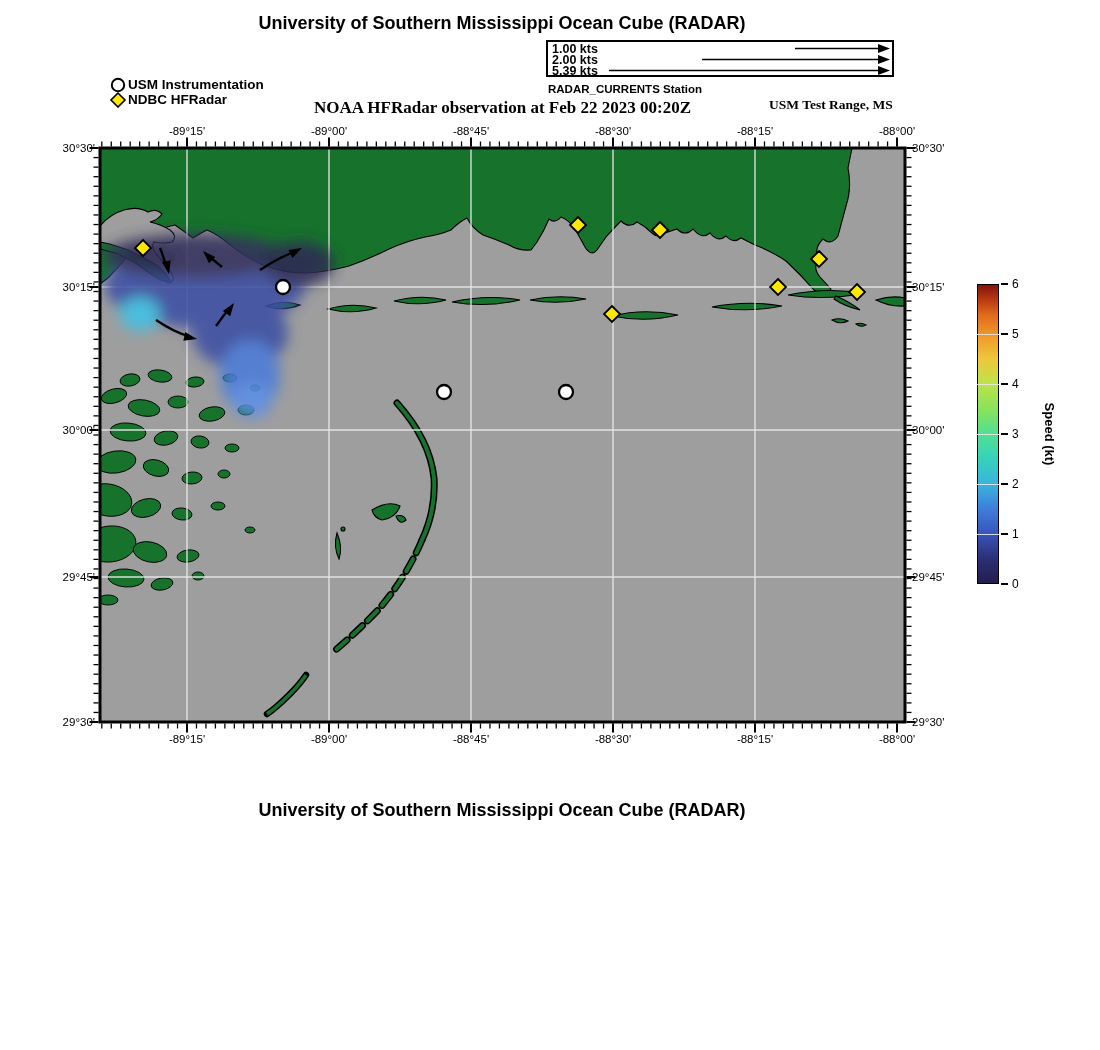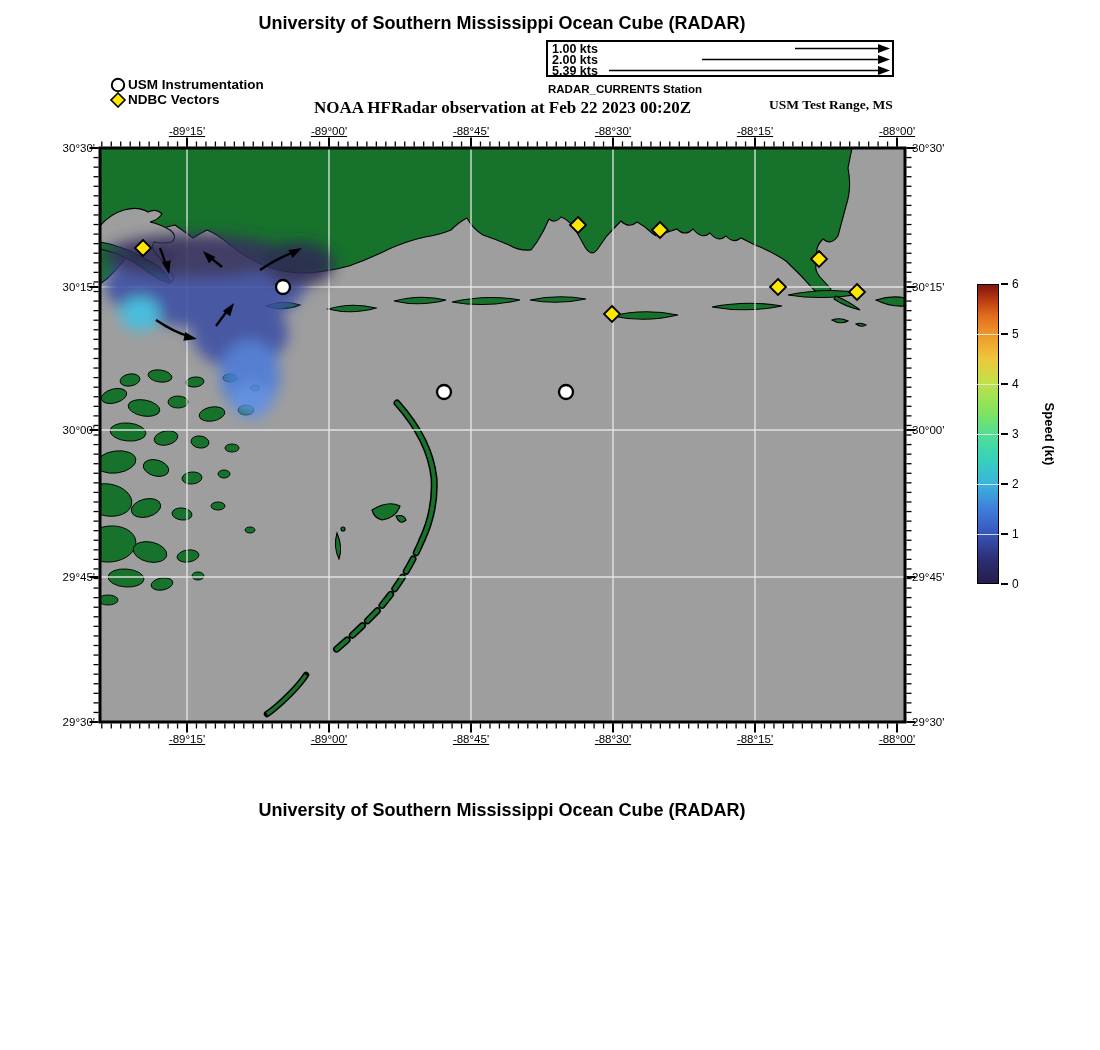--- a/index.html
+++ b/index.html
@@ -7,21 +7,21 @@
        font-family:"Liberation Sans",sans-serif;color:#000;}
   .abs{position:absolute;}
   .title{font-weight:bold;font-size:18px;text-align:center;white-space:nowrap;}
   .serif{font-family:"Liberation Serif",serif;font-weight:bold;}
   .legend-row{display:flex;align-items:center;height:15px;font-weight:bold;font-size:13.5px;}
   .legend-sym{width:20px;height:16px;flex:0 0 20px;}
   #vbox{border:2.5px solid #000;background:#fff;}
   .vrow-label{position:absolute;left:4px;font-weight:bold;font-size:12.5px;line-height:12px;}
   #vcaption{font-weight:bold;font-size:11.5px;}
   .axlab{position:absolute;font-size:11.5px;white-space:nowrap;}
-  .axlab.xc{transform:translateX(-50%);text-decoration:underline;}
+  .axlab.xc{transform:translateX(-50%);}
   .axlab.yc{transform:translateY(-50%);}
   .ylft{text-align:right;width:60px;}
   #colorbar-bar{border:1.6px solid #000;}
   .cb-tick{position:absolute;background:#000;height:1.6px;width:7px;}
   .cb-line{position:absolute;background:#e8e8e8;height:1.4px;left:0;right:0;opacity:.9;}
   .cb-lab{position:absolute;font-size:12px;transform:translateY(-50%);}
   #cb-title{font-weight:bold;font-size:13px;transform:translate(-50%,-50%) rotate(90deg);white-space:nowrap;}
 </style>
 </head>
 <body>
@@ -34,21 +34,21 @@
     <div class="legend-row">
       <svg class="legend-sym" viewBox="0 0 20 16">
         <circle cx="10" cy="8" r="6.2" fill="#ffffff" stroke="#000" stroke-width="2"></circle>
       </svg>
       <span>USM Instrumentation</span>
     </div>
     <div class="legend-row">
       <svg class="legend-sym" viewBox="0 0 20 16">
         <path d="M10,1 L17,8 L10,15 L3,8 Z" fill="#ffe800" stroke="#000" stroke-width="1.6"></path>
       </svg>
-      <span>NDBC Vectors</span>
+      <span>NDBC HFRadar</span>
     </div>
   </div>
 
   <div id="vbox" class="abs" style="left:546px;top:40px;width:344px;height:33px;">
     <svg id="vscale" width="344" height="33" style="position:absolute;left:0;top:0;">
         <line x1="247" y1="6.5" x2="334" y2="6.5" stroke="#000" stroke-width="1.6"></line>
         <polygon points="342,6.5 330,2 330,11" fill="#000"></polygon>
         <line x1="154" y1="17.5" x2="334" y2="17.5" stroke="#000" stroke-width="1.6"></line>
         <polygon points="342,17.5 330,13 330,22" fill="#000"></polygon>
         <line x1="61" y1="28.5" x2="334" y2="28.5" stroke="#000" stroke-width="1.6"></line>

